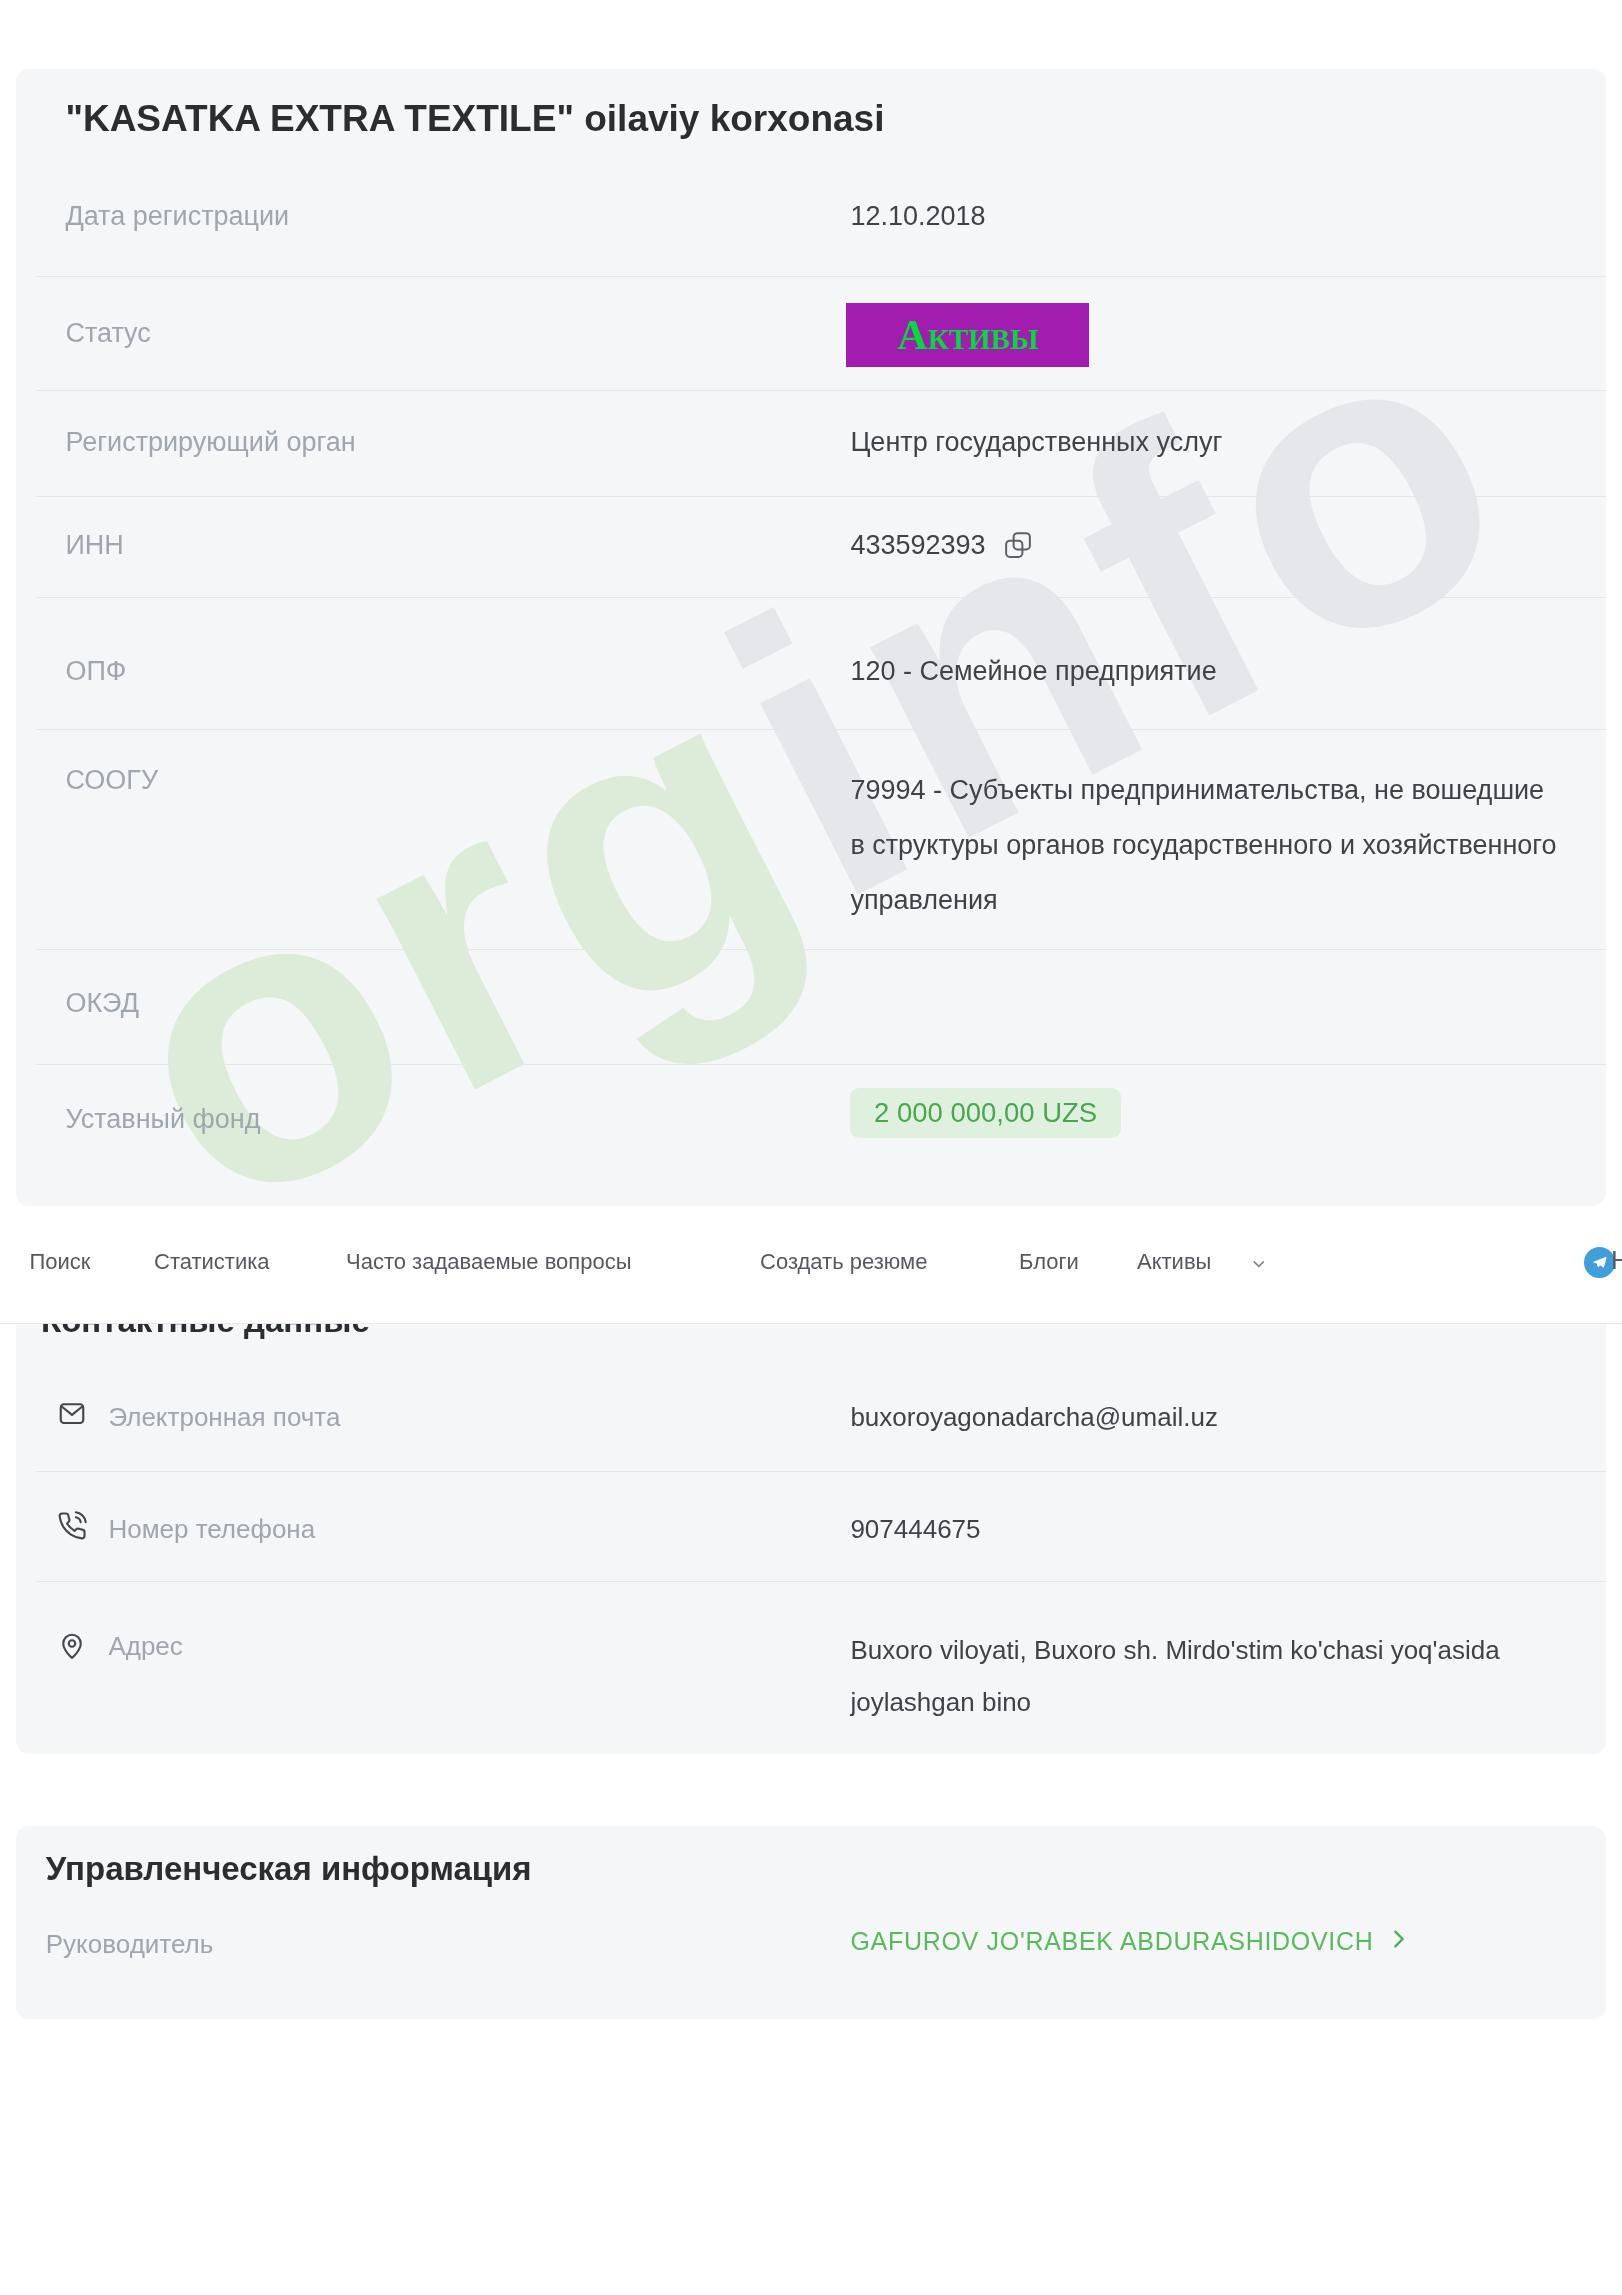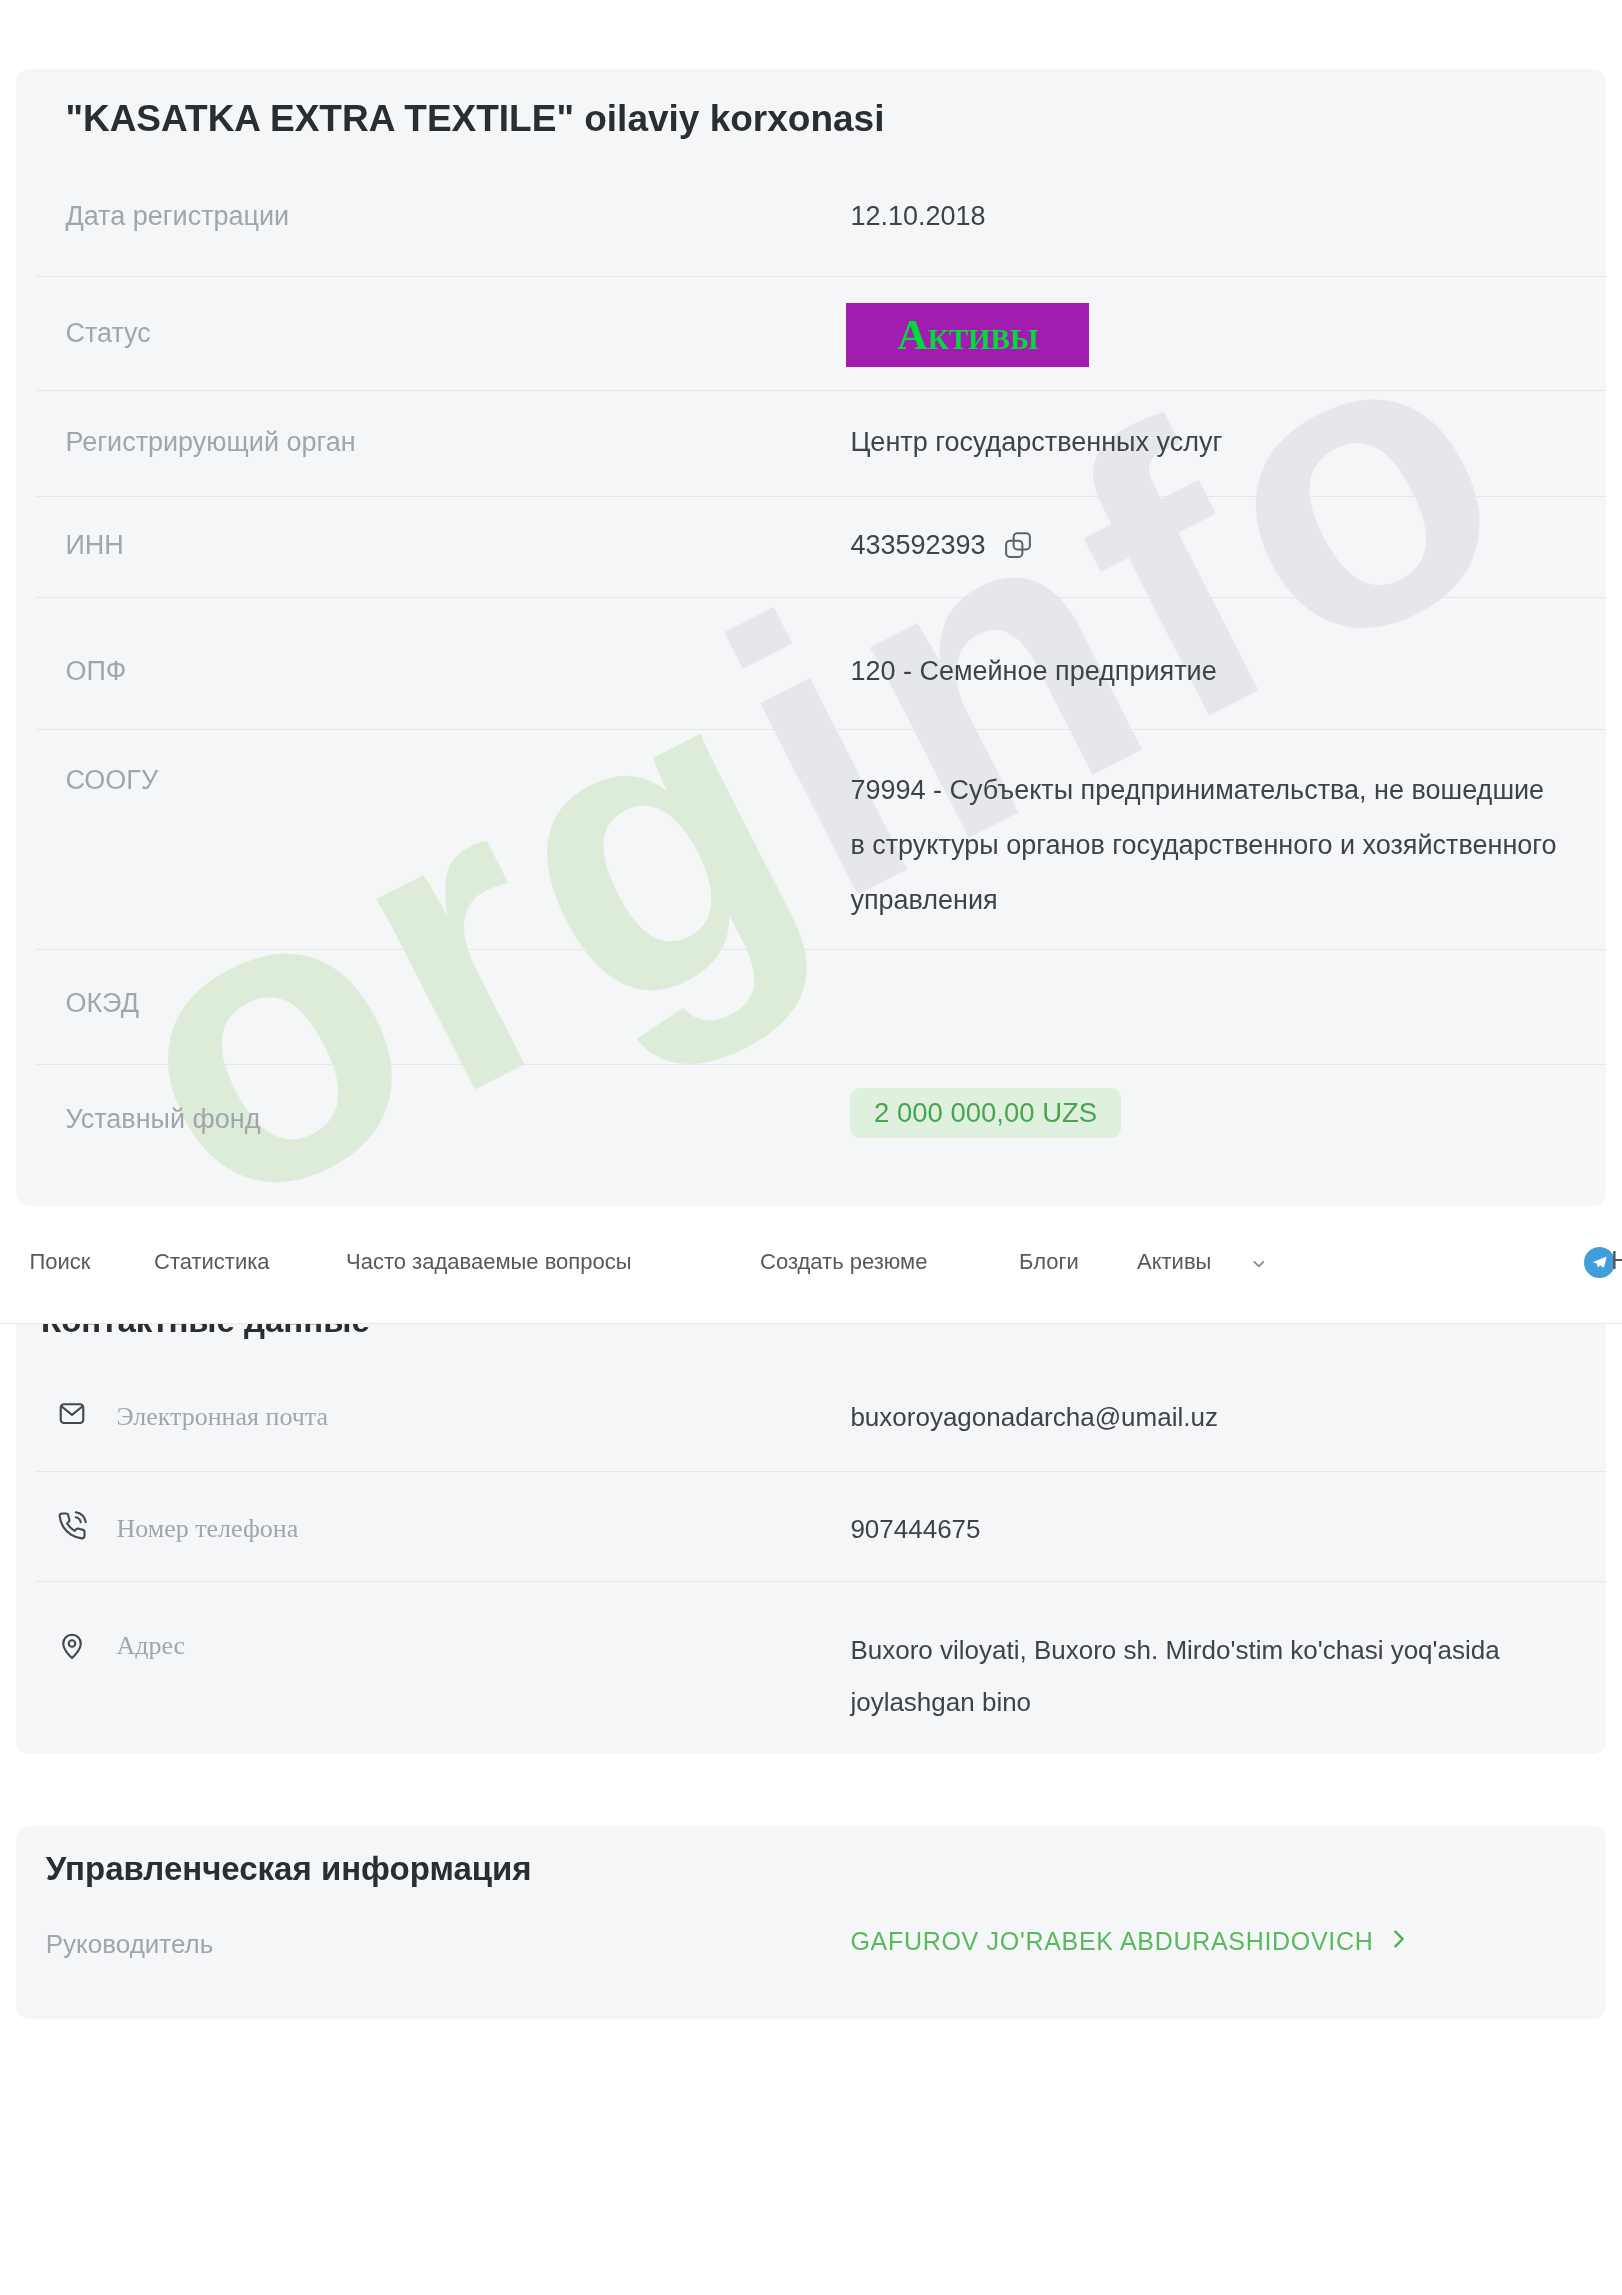--- a/index.html
+++ b/index.html
@@ -43,21 +43,21 @@
   .tg svg{width:19.6px;height:19.6px;}
   .nav-partial{position:absolute;left:1611px;top:1245px;font-size:26px;color:#55595e;z-index:31;}
 
   
   .contacts-heading{position:absolute;left:41px;top:1302px;margin:0;font-size:33px;font-weight:600;
                     color:#2b2e31;z-index:10;}
   .contacts-card{left:16.4px;top:1323px;width:1590px;height:431px;border-radius:0 0 13px 13px;z-index:5;}
   .c-icon{position:absolute;left:41px;width:30px;height:30px;}
   .c-icon svg{width:30px;height:30px;stroke:#44484c;fill:none;stroke-width:1.7;
               stroke-linecap:round;stroke-linejoin:round;}
-  .c-label{position:absolute;left:100px;font-size:26px;line-height:34px;color:#a0a6ad;font-family:Liberation Serif, serif;}
+  .c-label{position:absolute;left:92px;font-size:26px;line-height:34px;color:#a0a6ad;}
   .c-value{position:absolute;left:834px;font-size:26px;line-height:34px;color:#3f4347;}
   .addr{width:746px;line-height:52px;}
 
   
   .mgmt-card{left:16.4px;top:1826px;width:1590px;height:193px;}
   .founders-card{left:16.4px;top:2070px;width:1590px;height:170px;}
   .section-heading{position:absolute;left:29.4px;margin:0;font-size:33px;font-weight:600;color:#2b2e31;}
   .g-label{position:absolute;left:29.4px;font-size:26px;line-height:34px;color:#a0a6ad;}
   .green-link{position:absolute;display:flex;align-items:center;gap:14.4px;cursor:pointer;
               color:#59b95d;font-size:25px;line-height:33px;}

